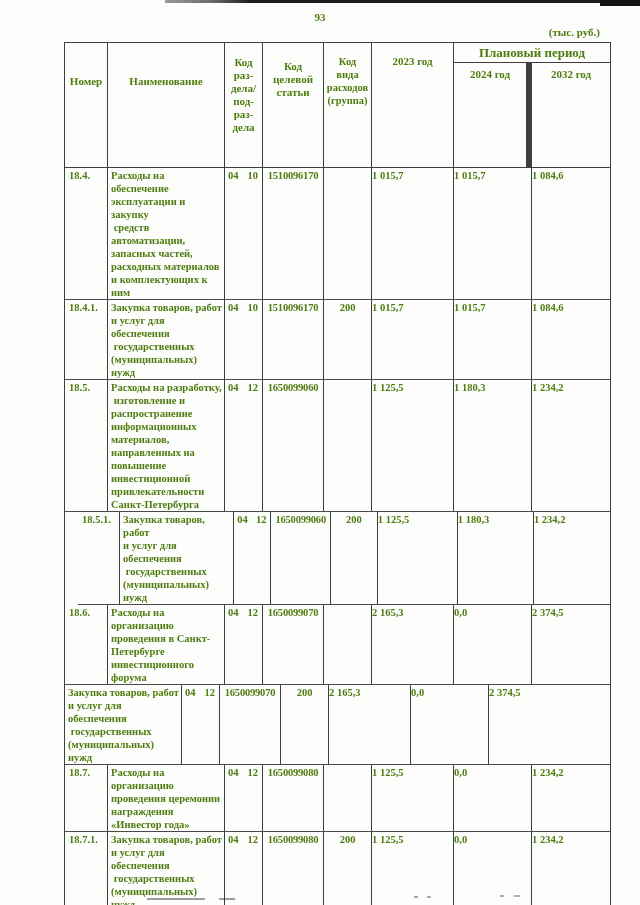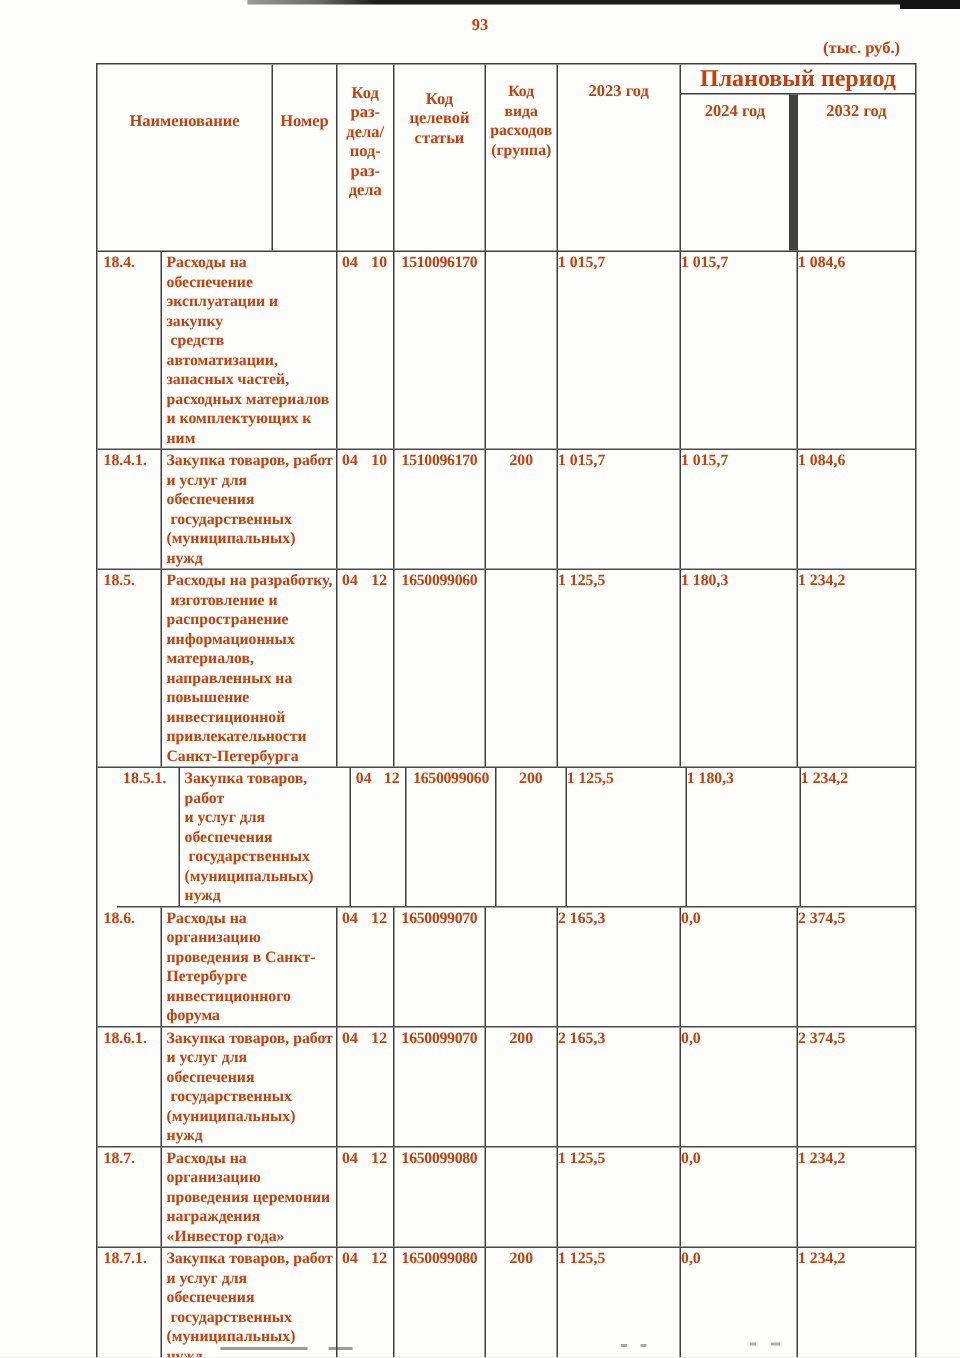--- a/index.html
+++ b/index.html
@@ -1,21 +1,21 @@
 <!DOCTYPE html>
 <html><head>
 <meta charset="utf-8">
 <style>
   html,body{margin:0;padding:0;background:#e8e8e8;}
   .page{
     position:relative;
     width:640px;height:905px;
     background:#fdfdfc;
     font-family:"Liberation Serif","DejaVu Serif",serif;
-    color:#c2410c;
+    color:#4d7c0f;
     overflow:hidden;
   }
   
   .scan-bar-top{position:absolute;top:0;left:165px;width:475px;height:3px;
     background:linear-gradient(to right,#9a9a9a 0%,#6a6a6a 10%,#1c1c1c 18%,#1c1c1c 100%);}
   .scan-blob-topright{position:absolute;top:0;left:600px;width:40px;height:6px;background:#141414;}
   .scan-dash{position:absolute;height:2px;background:#9c9c9c;}
   .d1{top:898px;left:147px;width:58px;}
   .d2{top:898px;left:219px;width:16px;}
   .d3{top:896px;left:414px;width:4px;background:#aaa;}
@@ -51,21 +51,21 @@
 
   
   .hcell{font-size:11px;text-align:center;white-space:pre-line;}
   .h-num,.h-name{padding-top:32px;}
   .h-sec{padding-top:13px;}
   .h-tgt{padding-top:17px;}
   .h-grp{padding-top:12px;font-size:10.5px;}
   .h-y23{padding-top:12px;}
   .hgroup{box-sizing:border-box;width:156px;display:flex;flex-direction:column;}
   .hgroup-top{height:20px;border-bottom:1px solid #3e3e3e;text-align:center;
-    padding-top:3px;box-sizing:border-box;font-size:16px;}
+    padding-top:3px;box-sizing:border-box;font-size:13px;}
   .hgroup-bottom{flex:1;display:flex;}
   .hsub{box-sizing:border-box;text-align:center;padding-top:5px;font-size:11px;}
   .hsub-24{width:78px;border-right:6px solid #404040;}
   .hsub-25{width:78px;}
 
   
   .cell{padding-top:1px;}
   .cell-num{padding-left:4px;white-space:nowrap;}
   .cell-name{padding-left:3px;padding-right:1px;white-space:pre-line;}
   .cell-sec{display:flex;justify-content:space-between;padding-left:3px;padding-right:4px;}
@@ -97,22 +97,22 @@
   <div class="scan-dash d4"></div>
   <div class="scan-dash d5"></div>
   <div class="scan-dash d6"></div>
 
   <div class="page-number">93</div>
   <div class="units-note">(тыс. руб.)</div>
 
   <div class="budget-table">
 
     <div class="hrow">
+      <div class="hcell h-num c-num">Номер</div>
       <div class="hcell h-name c-name">Наименование</div>
-      <div class="hcell h-num c-num">Номер</div>
       <div class="hcell h-sec c-sec">Код
 раз-
 дела/
 под-
 раз-
 дела</div>
       <div class="hcell h-tgt c-tgt">Код
 целевой
 статьи</div>
       <div class="hcell h-grp c-grp">Код
@@ -223,21 +223,20 @@
           <span>12</span>
         </div>
         <div class="cell cell-tgt c-tgt">1650099070</div>
         <div class="cell cell-grp c-grp"></div>
         <div class="cell cell-money c-y23">2 165,3</div>
         <div class="cell cell-money c-y24">0,0</div>
         <div class="cell cell-money c-y25">2 374,5</div>
       </div>
 
       <div class="trow">
-        <div class="cell cell-num c-num">18.6.1.</div>
         <div class="cell cell-name c-name">Закупка товаров, работ
 и услуг для обеспечения
 &nbsp;государственных
 (муниципальных) нужд</div>
         <div class="cell cell-sec c-sec">
           <span>04</span>
           <span>12</span>
         </div>
         <div class="cell cell-tgt c-tgt">1650099070</div>
         <div class="cell cell-grp c-grp">200</div>

